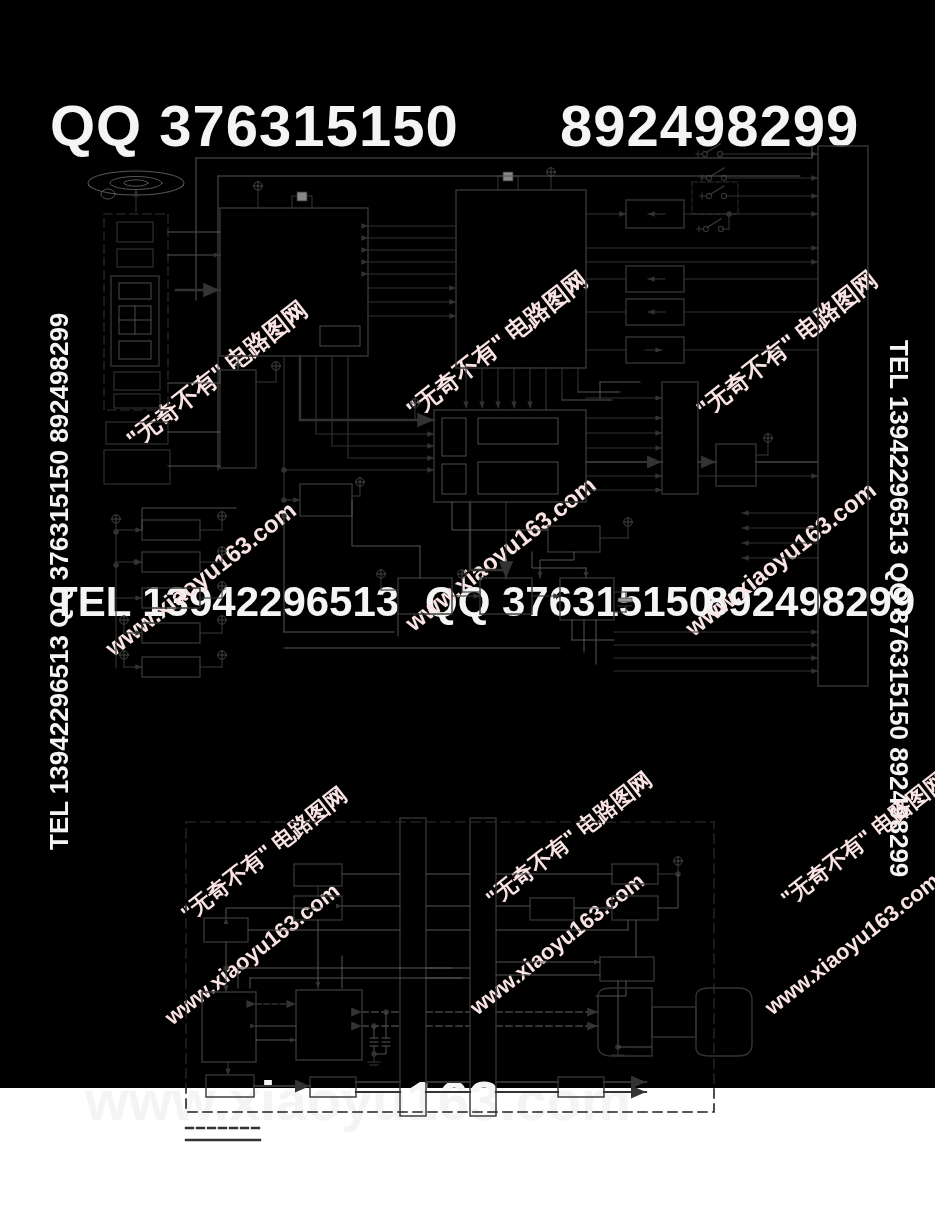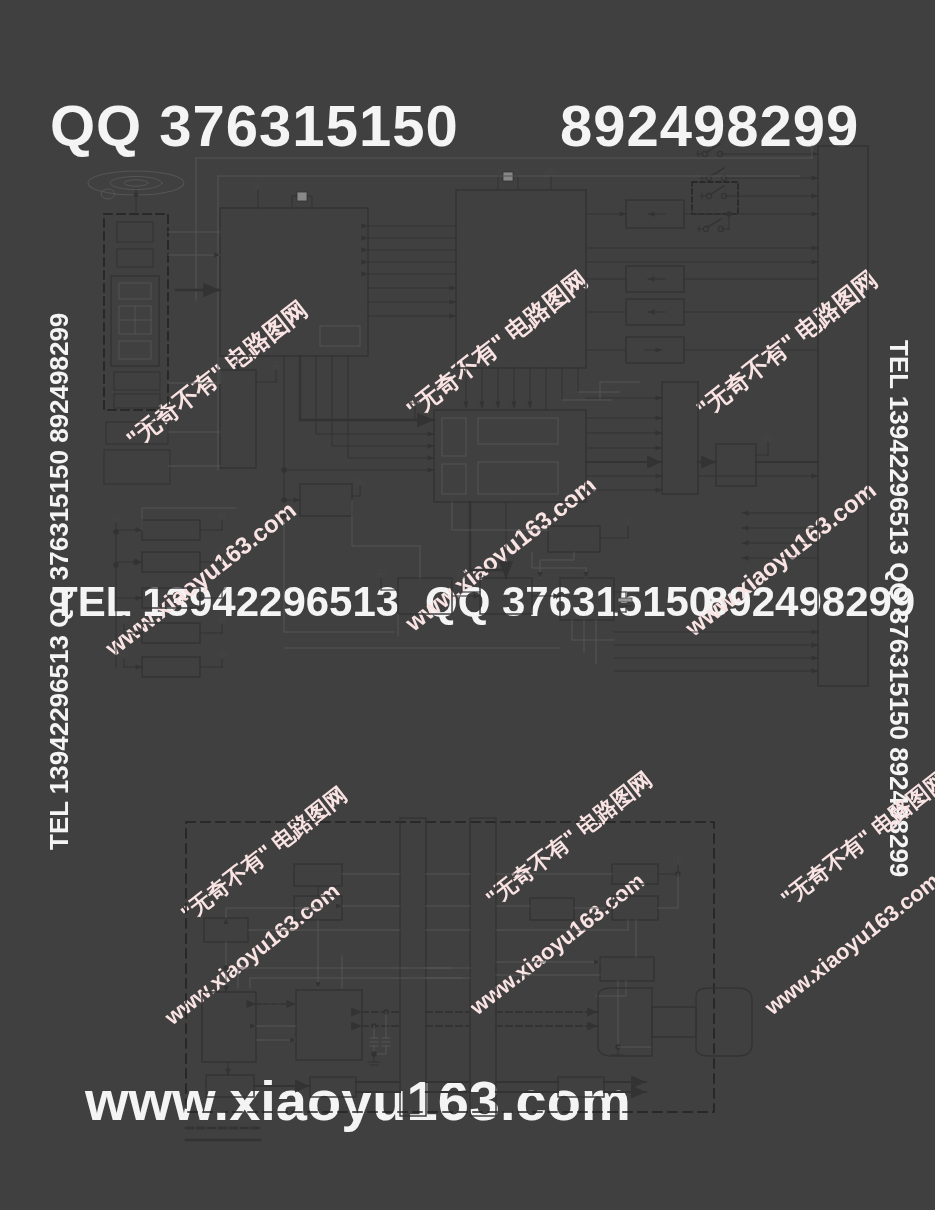--- a/index.html
+++ b/index.html
@@ -1,21 +1,21 @@
 <!DOCTYPE html>
 <html><head>
 <meta charset="utf-8">
 <title>Block Diagram</title>
 <style>
   html,body{margin:0;padding:0;background:#ffffff;}
   body{
     font-family:"Liberation Sans", sans-serif;
     width:935px;height:1210px;overflow:hidden;position:relative;
   }
-  #stage{position:relative;width:935px;height:1210px;background:#404040;}
+  #stage{position:relative;width:935px;height:1088px;background:#000000;}
   #stage > svg{position:absolute;left:0;top:0;}
 
   
   .wm{position:absolute;pointer-events:none;user-select:none;white-space:nowrap;}
   .wm-grey{color:#f4f4f4;font-weight:bold;}
   .wm-red{color:#fae3e3;font-weight:bold;}
   .wm-vert{transform-origin:0 0;}
 </style>
 </head>
 <body>

